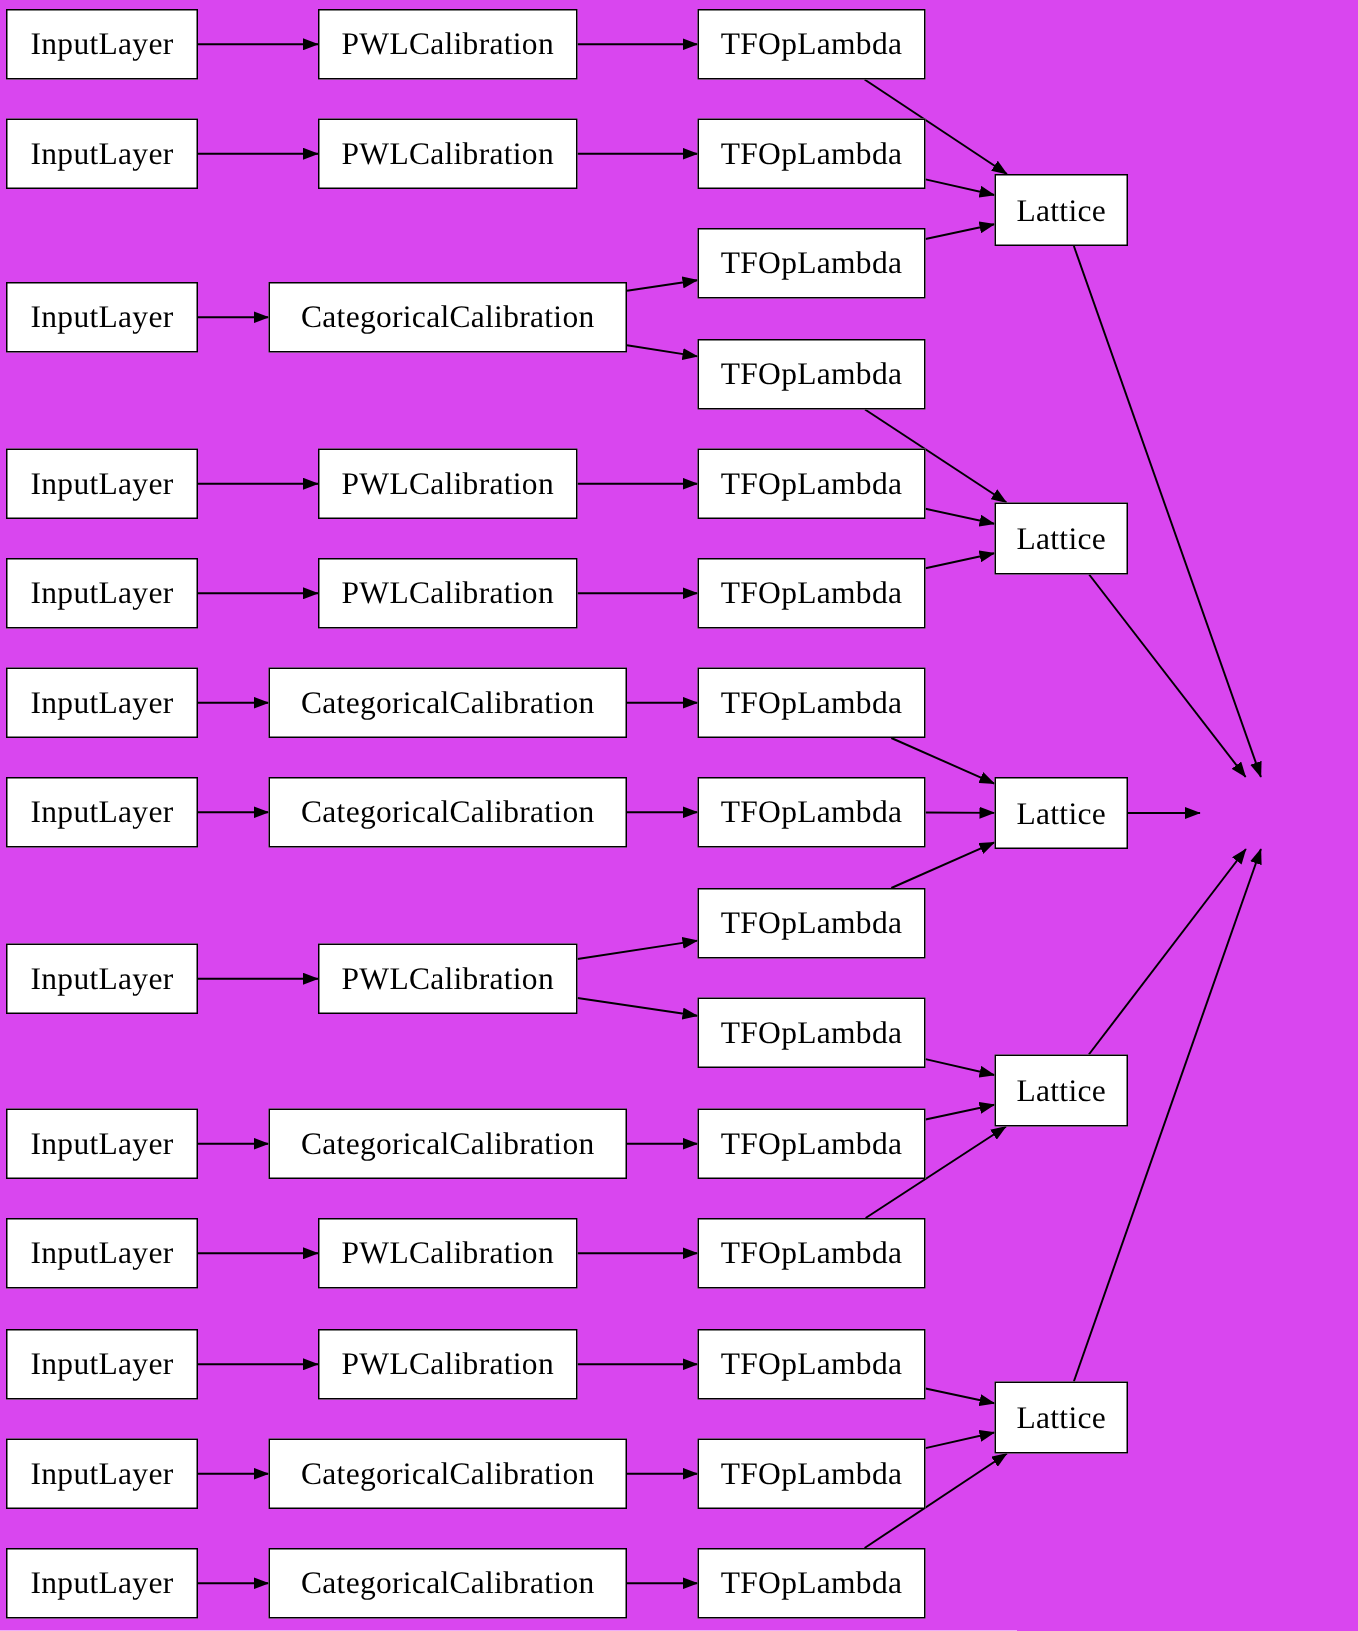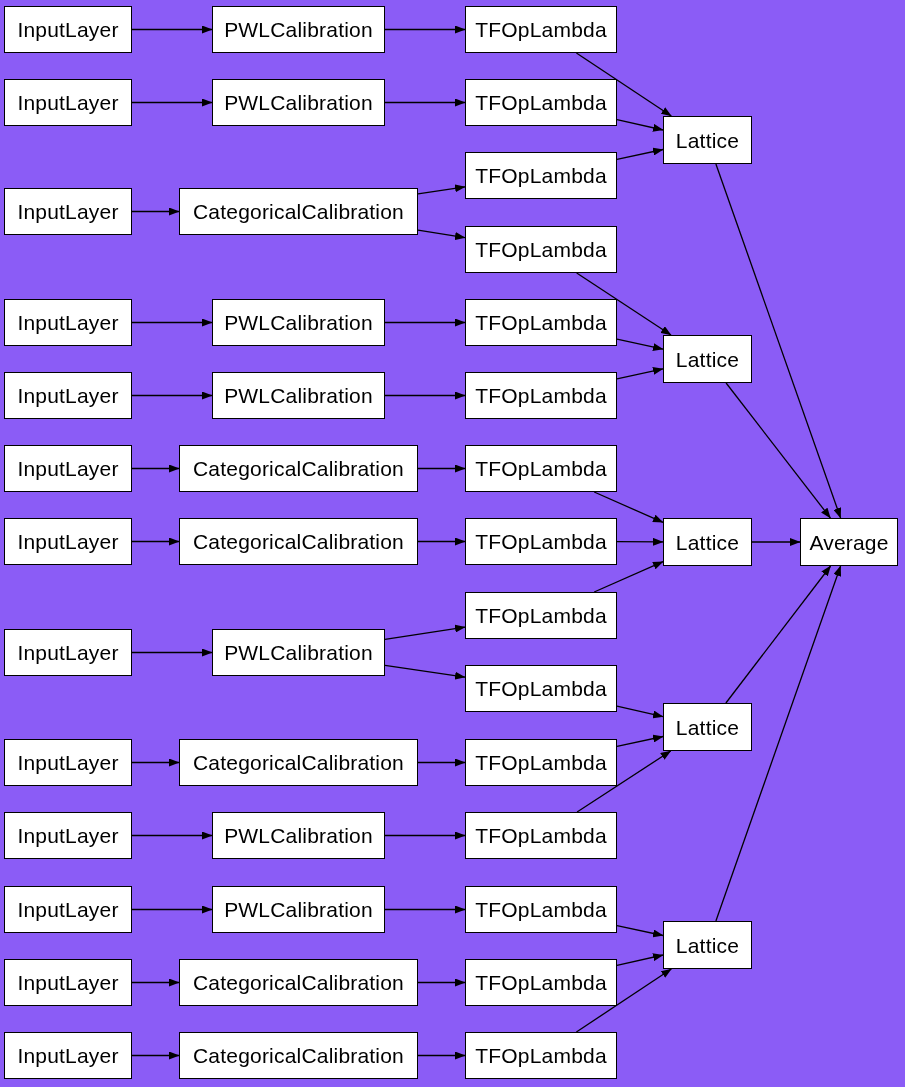--- a/index.html
+++ b/index.html
@@ -1,21 +1,21 @@
 <!DOCTYPE html>
 <html><head>
 <meta charset="utf-8">
 <style>
   html, body { margin: 0; padding: 0; background: #ffffff; }
   #canvas {
     position: relative;
     width: 905px;
     height: 1087px;
-    background: #8b5cf6;
-    font-family: Liberation Sans, sans-serif;
+    background: #d946ef;
+    font-family: Liberation Serif, serif;
     overflow: hidden;
   }
   #edge-layer {
     position: absolute;
     left: 0;
     top: 0;
     width: 905px;
     height: 1087px;
   }
   .node {
@@ -134,14 +134,13 @@
     <div class="node" style="left: 465px; top: 739px; width: 152px; height: 47px; border-color: rgb(0, 0, 0); background: rgb(255, 255, 255); color: rgb(0, 0, 0);">TFOpLambda</div>
     <div class="node" style="left: 465px; top: 812px; width: 152px; height: 47px; border-color: rgb(0, 0, 0); background: rgb(255, 255, 255); color: rgb(0, 0, 0);">TFOpLambda</div>
     <div class="node" style="left: 465px; top: 886px; width: 152px; height: 47px; border-color: rgb(0, 0, 0); background: rgb(255, 255, 255); color: rgb(0, 0, 0);">TFOpLambda</div>
     <div class="node" style="left: 465px; top: 959px; width: 152px; height: 47px; border-color: rgb(0, 0, 0); background: rgb(255, 255, 255); color: rgb(0, 0, 0);">TFOpLambda</div>
     <div class="node" style="left: 465px; top: 1032px; width: 152px; height: 47px; border-color: rgb(0, 0, 0); background: rgb(255, 255, 255); color: rgb(0, 0, 0);">TFOpLambda</div>
     <div class="node" style="left: 663px; top: 116px; width: 89px; height: 48px; border-color: rgb(0, 0, 0); background: rgb(255, 255, 255); color: rgb(0, 0, 0);">Lattice</div>
     <div class="node" style="left: 663px; top: 335px; width: 89px; height: 48px; border-color: rgb(0, 0, 0); background: rgb(255, 255, 255); color: rgb(0, 0, 0);">Lattice</div>
     <div class="node" style="left: 663px; top: 518px; width: 89px; height: 48px; border-color: rgb(0, 0, 0); background: rgb(255, 255, 255); color: rgb(0, 0, 0);">Lattice</div>
     <div class="node" style="left: 663px; top: 703px; width: 89px; height: 48px; border-color: rgb(0, 0, 0); background: rgb(255, 255, 255); color: rgb(0, 0, 0);">Lattice</div>
     <div class="node" style="left: 663px; top: 921px; width: 89px; height: 48px; border-color: rgb(0, 0, 0); background: rgb(255, 255, 255); color: rgb(0, 0, 0);">Lattice</div>
-    <div class="node" style="left: 800px; top: 518px; width: 98px; height: 48px; border-color: rgb(0, 0, 0); background: rgb(255, 255, 255); color: rgb(0, 0, 0);">Average</div>
   </div>
 
 </body></html>

